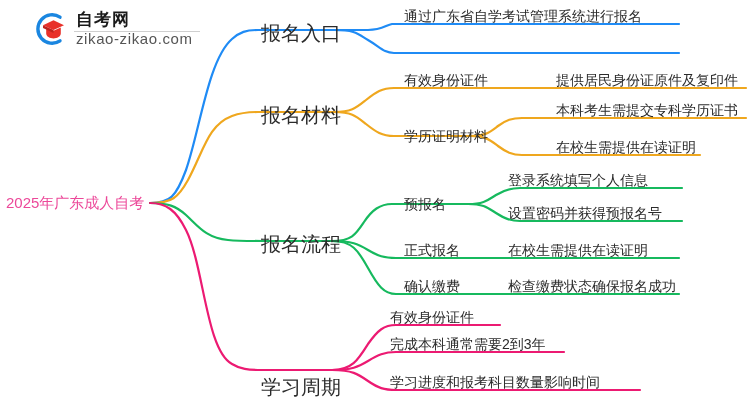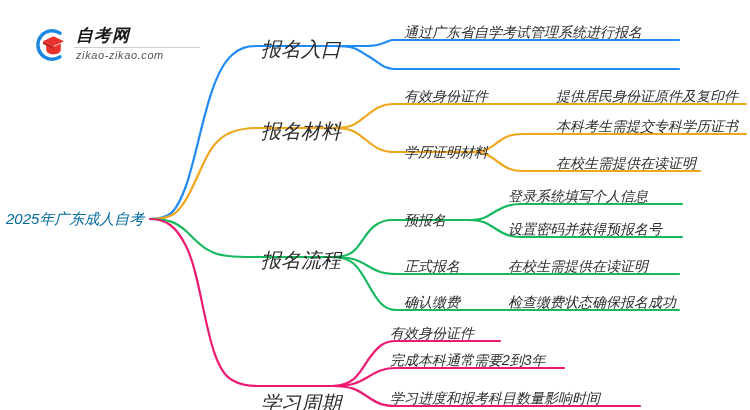--- a/index.html
+++ b/index.html
@@ -10,40 +10,40 @@
   body {
     width: 750px;
     height: 410px;
     position: relative;
     overflow: hidden;
     font-family: "Liberation Sans", "DejaVu Sans", sans-serif;
     -webkit-font-smoothing: antialiased;
   }
   #mindmap-root {
     position: absolute;
-    left: 0; top: 16px;
-    width: 750px; height: 384px; font-style: italic;
+    left: 0; top: 0;
+    width: 750px; height: 384px;
   }
   svg.connectors {
     position: absolute;
     left: 0; top: 0;
     width: 750px;
     height: 410px;
     pointer-events: none;
   }
   .node-label {
     position: absolute;
     color: #2b2b2b;
     font-size: 14px;
     line-height: 1;
     white-space: nowrap;
   }
   .node-root {
     font-size: 15px;
-    color: #0369a1;
+    color: #ec4899;
   }
   .node-l1 { font-size: 20px; }
   .node-l2 { font-size: 14px; }
   .node-l3 { font-size: 14px; }
 
   
   #brand-logo {
     position: absolute;
     left: 30px;
     top: 8px;
@@ -68,21 +68,21 @@
     letter-spacing: 1px;
     line-height: 20px;
     padding-left: 2px;
   }
   #brand-logo .brand-rule {
     height: 1px;
     background: #cfcfcf;
     margin: 1px 0 1px 0;
   }
   #brand-logo .brand-url {
-    font-size: 11px;
+    font-size: 15px;
     color: #555;
     letter-spacing: 0.6px;
     line-height: 12px;
     padding-left: 2px;
   }
 </style>
 </head>
 <body>
 
 <div id="mindmap-root">

